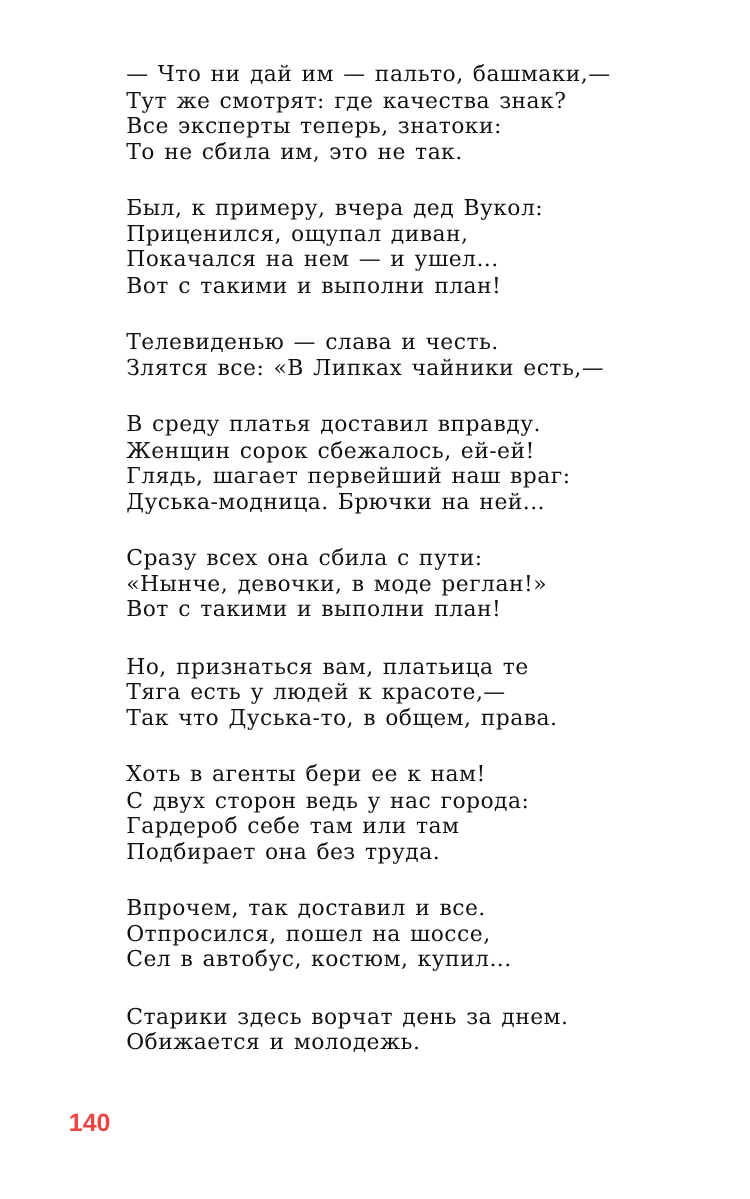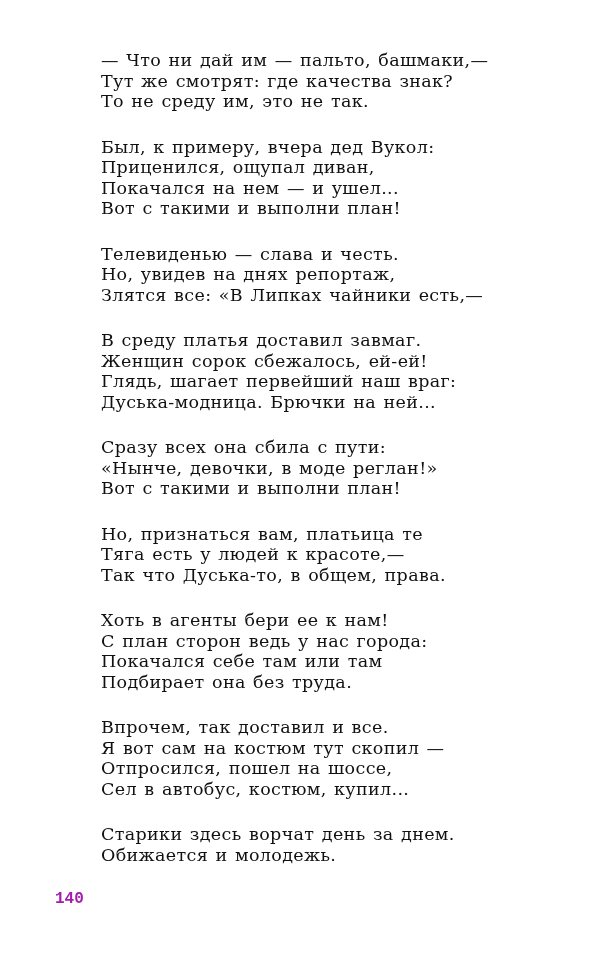--- a/index.html
+++ b/index.html
@@ -36,81 +36,80 @@
       line-height: 20.5px;
       height: 20.5px;
       white-space: nowrap;
       letter-spacing: 0.35px;
       word-spacing: 1.5px;
     }
     .page-number {
       position: absolute;
       left: 55px;
       top: 889px;
-      font-family: Liberation Mono, monospace;
+      font-family: Liberation Sans, sans-serif;
       font-weight: bold;
-      font-size: 16px;
+      font-size: 20px;
       line-height: 20px;
-      color: #a21caf;
+      color: #ef4444;
     }
   </style>
 </head>
 <body>
 
 <div class="page">
   <div class="poem">
 
     <div class="stanza">
       <div class="line">— Что ни дай им — пальто, башмаки,—</div>
       <div class="line">Тут же смотрят: где качества знак?</div>
-      <div class="line">То не среду им, это не так.</div>
+      <div class="line">Все эксперты теперь, знатоки:</div>
+      <div class="line">То не сбила им, это не так.</div>
     </div>
 
     <div class="stanza">
       <div class="line">Был, к примеру, вчера дед Вукол:</div>
       <div class="line">Приценился, ощупал диван,</div>
       <div class="line">Покачался на нем — и ушел...</div>
       <div class="line">Вот с такими и выполни план!</div>
     </div>
 
     <div class="stanza">
       <div class="line">Телевиденью — слава и честь.</div>
-      <div class="line">Но, увидев на днях репортаж,</div>
       <div class="line">Злятся все: «В Липках чайники есть,—</div>
     </div>
 
     <div class="stanza">
-      <div class="line">В среду платья доставил завмаг.</div>
+      <div class="line">В среду платья доставил вправду.</div>
       <div class="line">Женщин сорок сбежалось, ей-ей!</div>
       <div class="line">Глядь, шагает первейший наш враг:</div>
       <div class="line">Дуська-модница. Брючки на ней...</div>
     </div>
 
     <div class="stanza">
       <div class="line">Сразу всех она сбила с пути:</div>
       <div class="line">«Нынче, девочки, в моде реглан!»</div>
       <div class="line">Вот с такими и выполни план!</div>
     </div>
 
     <div class="stanza">
       <div class="line">Но, признаться вам, платьица те</div>
       <div class="line">Тяга есть у людей к красоте,—</div>
       <div class="line">Так что Дуська-то, в общем, права.</div>
     </div>
 
     <div class="stanza">
       <div class="line">Хоть в агенты бери ее к нам!</div>
-      <div class="line">С план сторон ведь у нас города:</div>
-      <div class="line">Покачался себе там или там</div>
+      <div class="line">С двух сторон ведь у нас города:</div>
+      <div class="line">Гардероб себе там или там</div>
       <div class="line">Подбирает она без труда.</div>
     </div>
 
     <div class="stanza">
       <div class="line">Впрочем, так доставил и все.</div>
-      <div class="line">Я вот сам на костюм тут скопил —</div>
       <div class="line">Отпросился, пошел на шоссе,</div>
       <div class="line">Сел в автобус, костюм, купил...</div>
     </div>
 
     <div class="stanza">
       <div class="line">Старики здесь ворчат день за днем.</div>
       <div class="line">Обижается и молодежь.</div>
     </div>
 
   </div>

